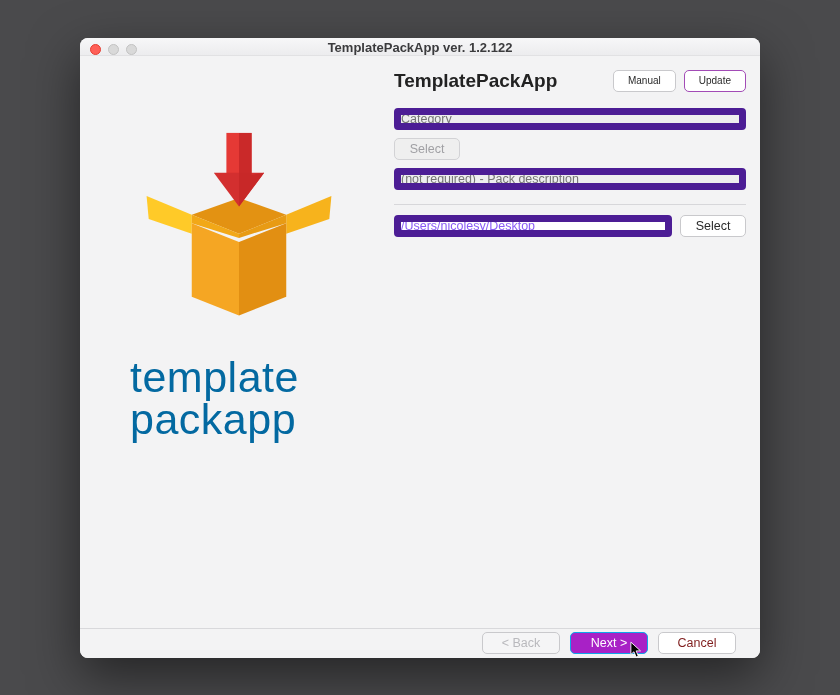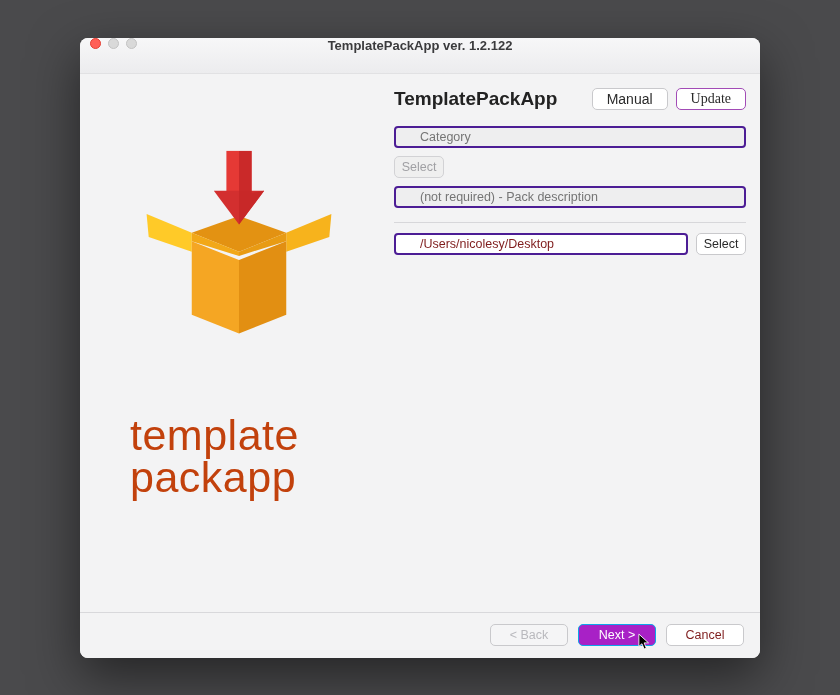--- a/index.html
+++ b/index.html
@@ -15,23 +15,23 @@
     width: 680px;
     height: 620px;
     background: #f3f3f4;
     border-radius: 8px;
     box-shadow: 0 18px 50px rgba(0,0,0,0.5);
     display: flex;
     flex-direction: column;
     overflow: hidden;
   }
   .titlebar {
-    height: 36px;
-    display: flex;
-    align-items: flex-start;
+    height: 18px;
+    display: flex;
+    align-items: flex-end;
     position: relative;
     border-bottom: 1px solid #e1e1e3;
     background: linear-gradient(#f7f7f8,#ececee);
   }
   .traffic {
     display: flex;
     gap: 7px;
     padding-left: 10px;
   }
   .dot { width: 11px; height: 11px; border-radius: 50%; }
@@ -55,26 +55,26 @@
   }
   .left {
     width: 290px;
     display: flex;
     flex-direction: column;
     align-items: center;
     padding-top: 48px;
   }
   .logo { width: 210px; height: 210px; }
   .logo-text {
-    margin-top: 72px;
+    margin-top: 32px;
     font-weight: 200;
     font-size: 43px;
     line-height: 0.98;
     letter-spacing: 0.5px;
-    color: #c2410c;
+    color: #0369a1;
     text-align: left;
     align-self: flex-start;
     padding-left: 36px;
   }
   .right {
     flex: 1;
     display: flex;
     flex-direction: column;
     padding-top: 4px;
   }
@@ -87,82 +87,81 @@
   .header-row h1 {
     font-size: 19px;
     font-weight: 700;
     color: #222;
     flex: 1;
   }
   .mac-btn {
     background: #ffffff;
     border: 1px solid #c9c9cc;
     border-radius: 5px;
-    font-size: 14px;
+    font-size: 10px;
     color: #2a2a2a;
     padding: 2px 14px;
     height: 22px;
     line-height: 16px;
     cursor: pointer;
   }
   .mac-btn.highlight {
     border: 1.5px solid #a24bb6;
     color: #2a2a2a;
-    font-family: Liberation Serif, serif;
   }
   .field-row {
     display: flex;
     align-items: center;
     gap: 8px;
     margin-bottom: 8px;
   }
   .text-input {
     flex: 1;
     height: 22px;
-    border: 2px solid #4c1d95;
+    border: 7px solid #4c1d95;
     border-radius: 4px;
     background: #eeeeef;
     color: #9a9a9e;
     font-size: 12.5px;
-    padding: 0 24px;
+    padding: 0 0;
     outline: none;
   }
   .text-input.active {
     background: #ffffff;
-    color: #7f1d1d;
+    color: #8b5cf6;
   }
   .select-btn {
-    width: 50px;
+    width: 66px;
     height: 22px;
     background: #efefef;
     border: 1px solid #d2d2d5;
     border-radius: 5px;
     font-size: 12.5px;
     color: #a0a0a4;
     cursor: pointer;
   }
   .select-btn.active {
     background: #ffffff;
     border: 1px solid #c9c9cc;
     color: #2a2a2a;
   }
   .divider {
     height: 1px;
     background: #d7d7da;
     margin: 6px 0 10px 0;
   }
   .footer {
-    height: 46px;
+    height: 30px;
     border-top: 1px solid #d8d8db;
     background: #f3f3f4;
     display: flex;
     justify-content: flex-end;
     align-items: center;
     gap: 10px;
-    padding-right: 16px;
+    padding-right: 24px;
   }
   .wiz-btn {
     height: 22px;
     min-width: 78px;
     border-radius: 5px;
     border: 1px solid #c9c9cc;
     background: #ffffff;
     font-size: 12.5px;
     color: #7f1d1d;
     cursor: pointer;

